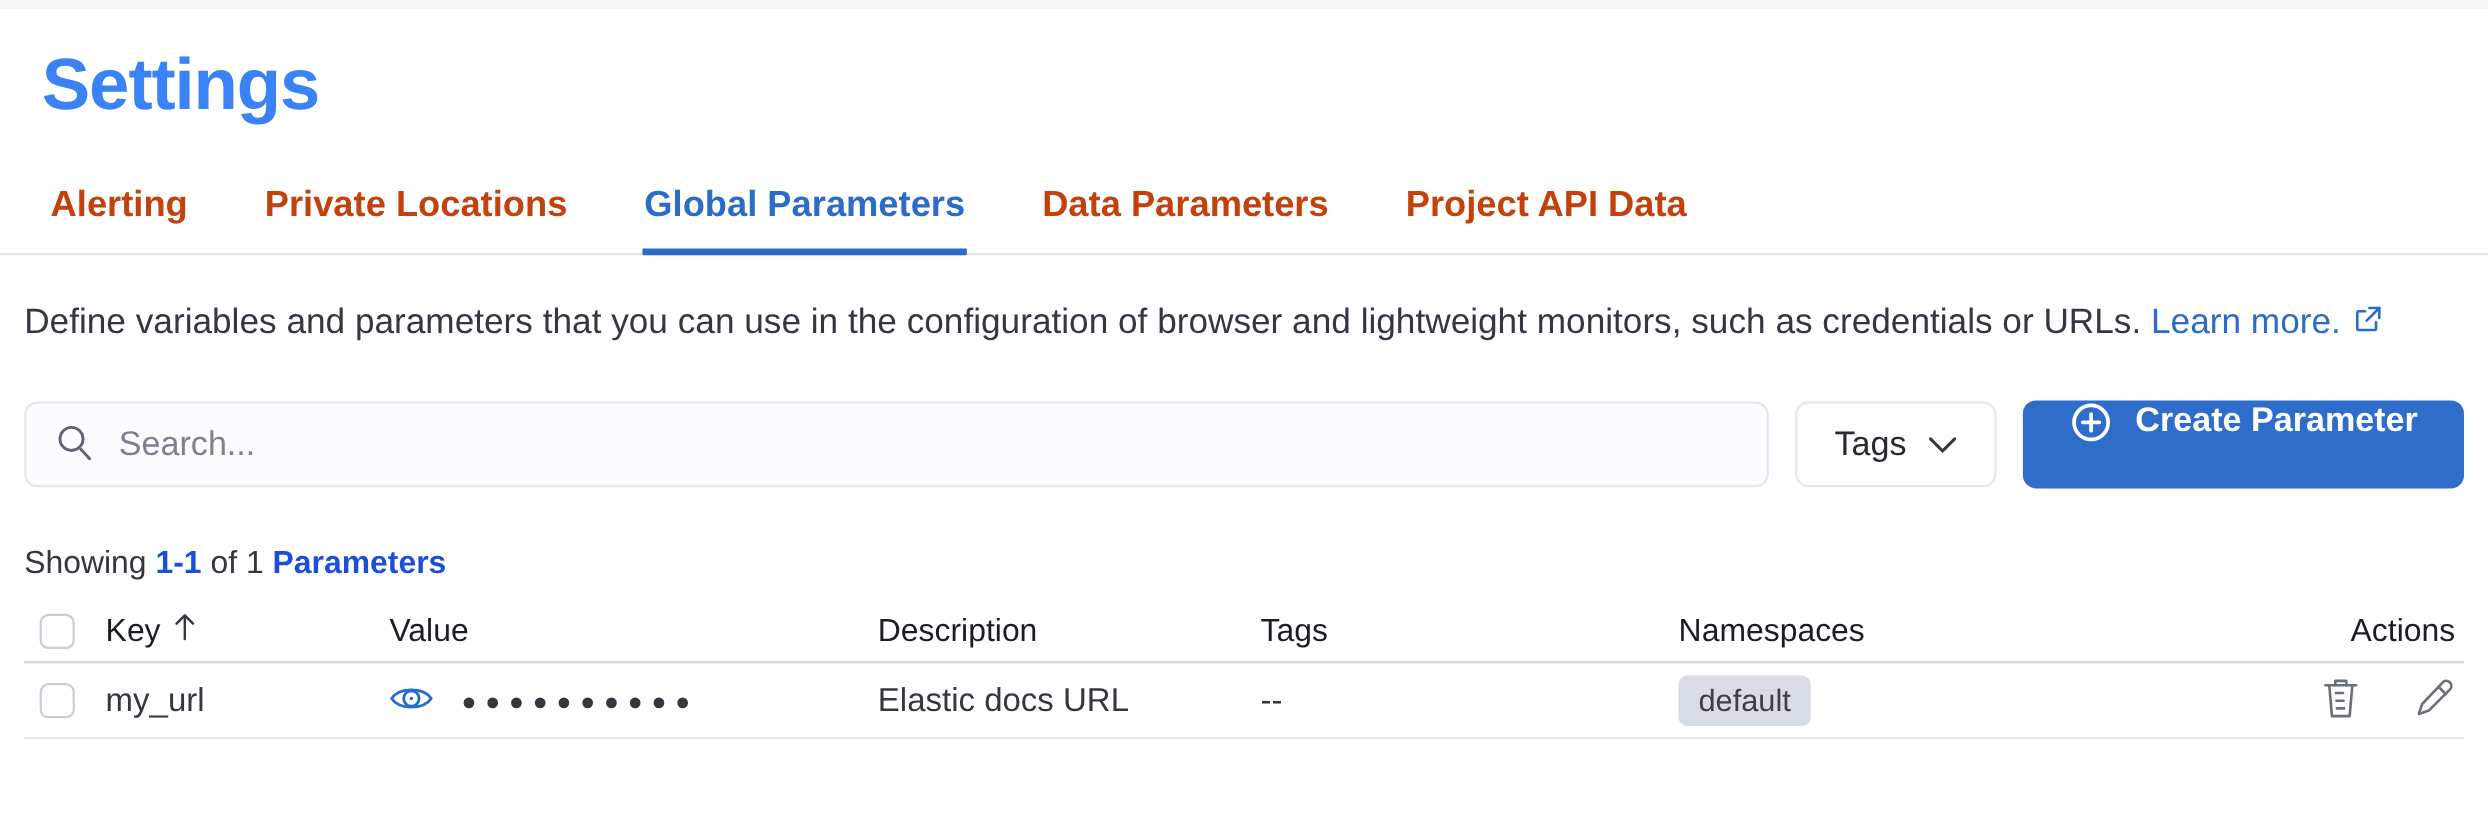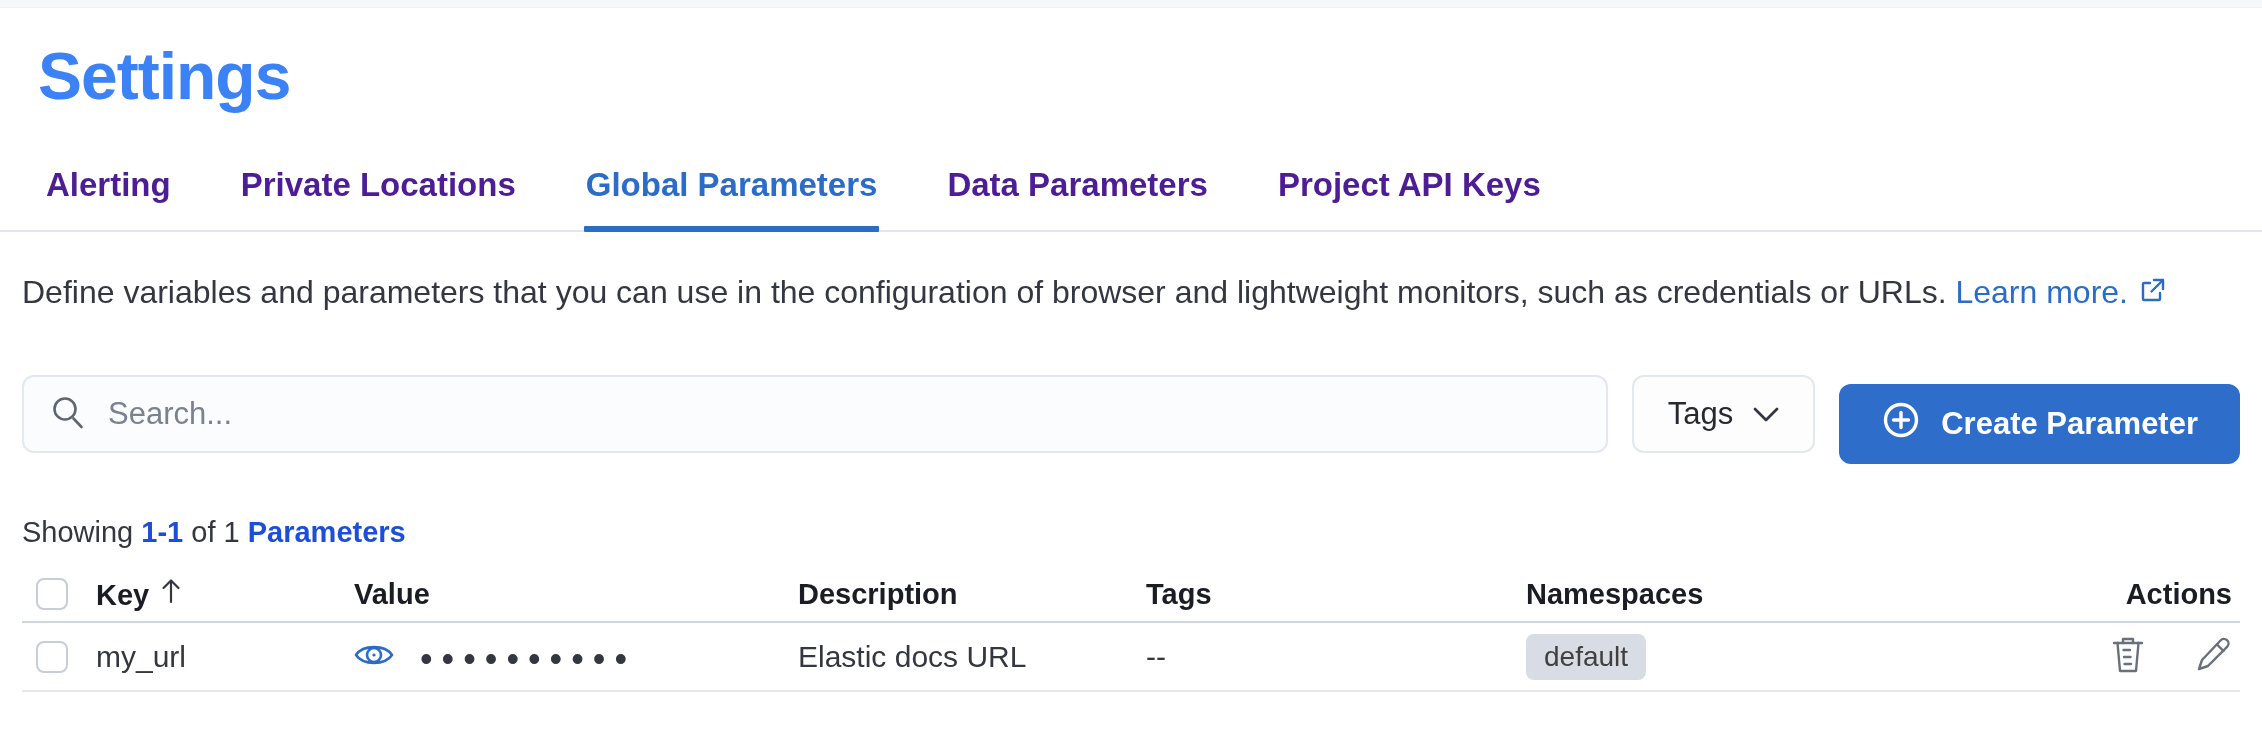--- a/index.html
+++ b/index.html
@@ -27,21 +27,21 @@
     display: flex;
     gap: 66px;
     padding: 0 44px;
     margin-top: 46px;
     border-bottom: 2px solid #e2e6ec;
   }
   .tab {
     position: relative;
     font-size: 33px;
     font-weight: 700;
-    color: #4c1d95;
+    color: #c2410c;
     padding: 6px 2px 26px 2px;
     cursor: pointer;
     white-space: nowrap;
   }
   .tab.active { color: #2b6cc9; }
   .tab.active::after {
     content: "";
     position: absolute;
     left: 0; right: 0; bottom: -2px;
     height: 6px;
@@ -99,33 +99,32 @@
     background: #fdfdfe;
     border: 2px solid #e3e7ef;
     border-radius: 12px;
     font-size: 31px;
     color: #27292f;
     cursor: pointer;
   }
   .primary-btn {
     height: 80px;
     display: flex;
-    align-items: center;
+    align-items: flex-start;
     gap: 20px;
     padding: 0 42px;
     background: #2e6dc9;
     border: none;
     border-radius: 12px;
     color: #ffffff;
     font-size: 31px;
     font-weight: 600;
     font-family: inherit;
     cursor: pointer;
     white-space: nowrap;
-    margin-top: 20px;
   }
   
   .summary {
     margin: 52px 22px 0 22px;
     font-size: 29px;
     color: #343741;
   }
   .summary b { font-weight: 700; color: #1d4ed8; }
   
   .table { margin: 18px 22px 0 22px; }
@@ -133,25 +132,25 @@
     display: grid;
     grid-template-columns: 58px 258px 444px 348px 380px 560px 1fr;
     align-items: center;
   }
   .thead {
     height: 56px;
     border-bottom: 2px solid #cfd6e2;
   }
   .th {
     font-size: 29px;
-    font-weight: 700;
+    font-weight: 400;
     color: #1a1d23;
     padding-left: 16px;
     display: flex;
-    align-items: flex-end;
+    align-items: center;
     gap: 10px;
   }
   .th.sortable { cursor: pointer; }
   .th.actions, .td.actions { justify-content: flex-end; padding-right: 8px; }
   .tbody-row {
     height: 69px;
     border-bottom: 2px solid #e4e8ee;
   }
   .td {
     font-size: 30px;
@@ -199,21 +198,21 @@
 
 <div class="top-strip"></div>
 
 <h1 class="page-title">Settings</h1>
 
 <div class="tabs">
   <div class="tab">Alerting</div>
   <div class="tab">Private Locations</div>
   <div class="tab active">Global Parameters</div>
   <div class="tab">Data Parameters</div>
-  <div class="tab">Project API Keys</div>
+  <div class="tab">Project API Data</div>
 </div>
 
 <p class="description"><span>Define variables and parameters that you can use in the configuration of browser and lightweight monitors, such as credentials or URLs.</span>
   <a><span>Learn more.</span><span class="ext-icon"><svg width="28" height="28" viewBox="0 0 28 28" fill="none" stroke="#2b6cc9" stroke-width="2.4" stroke-linecap="round" stroke-linejoin="round">
           <path d="M12 6H6a1 1 0 0 0-1 1v15a1 1 0 0 0 1 1h15a1 1 0 0 0 1-1v-6"></path>
           <path d="M16 3h9v9"></path>
           <path d="M25 3 13.5 14.5"></path>
         </svg></span></a>
 </p>
 

